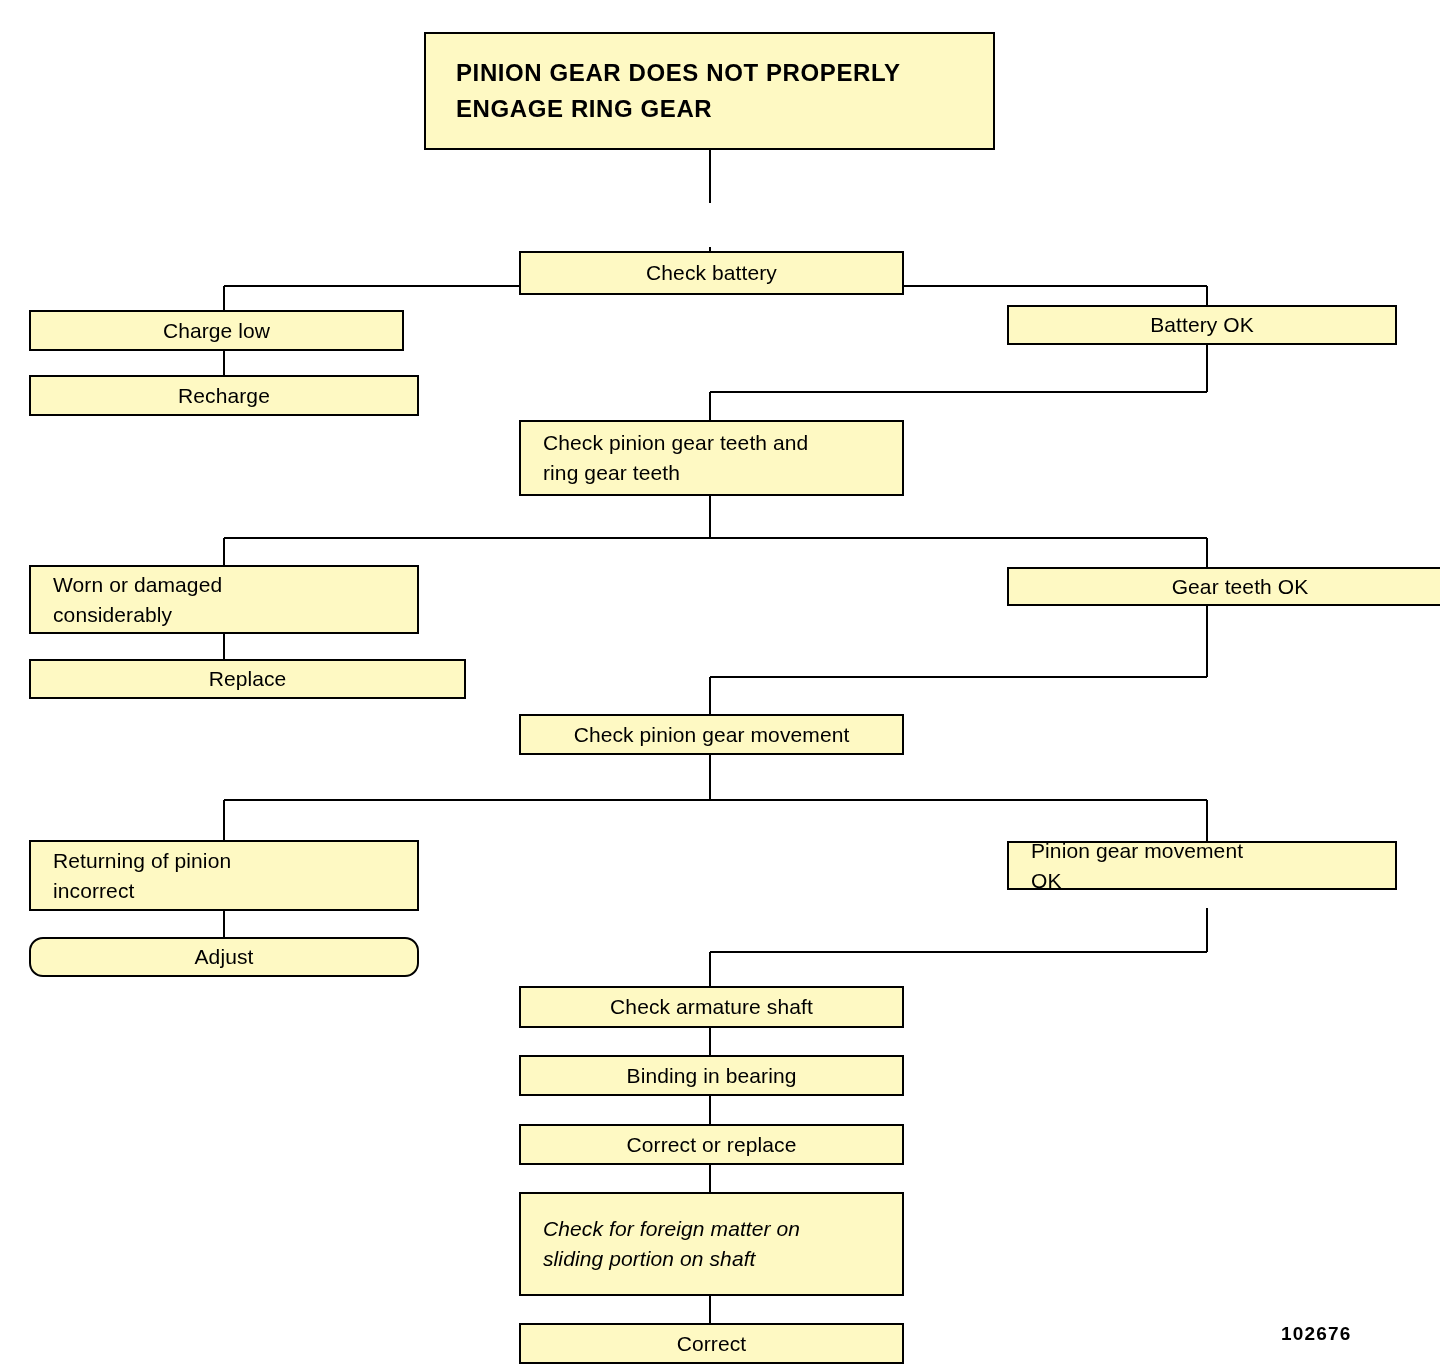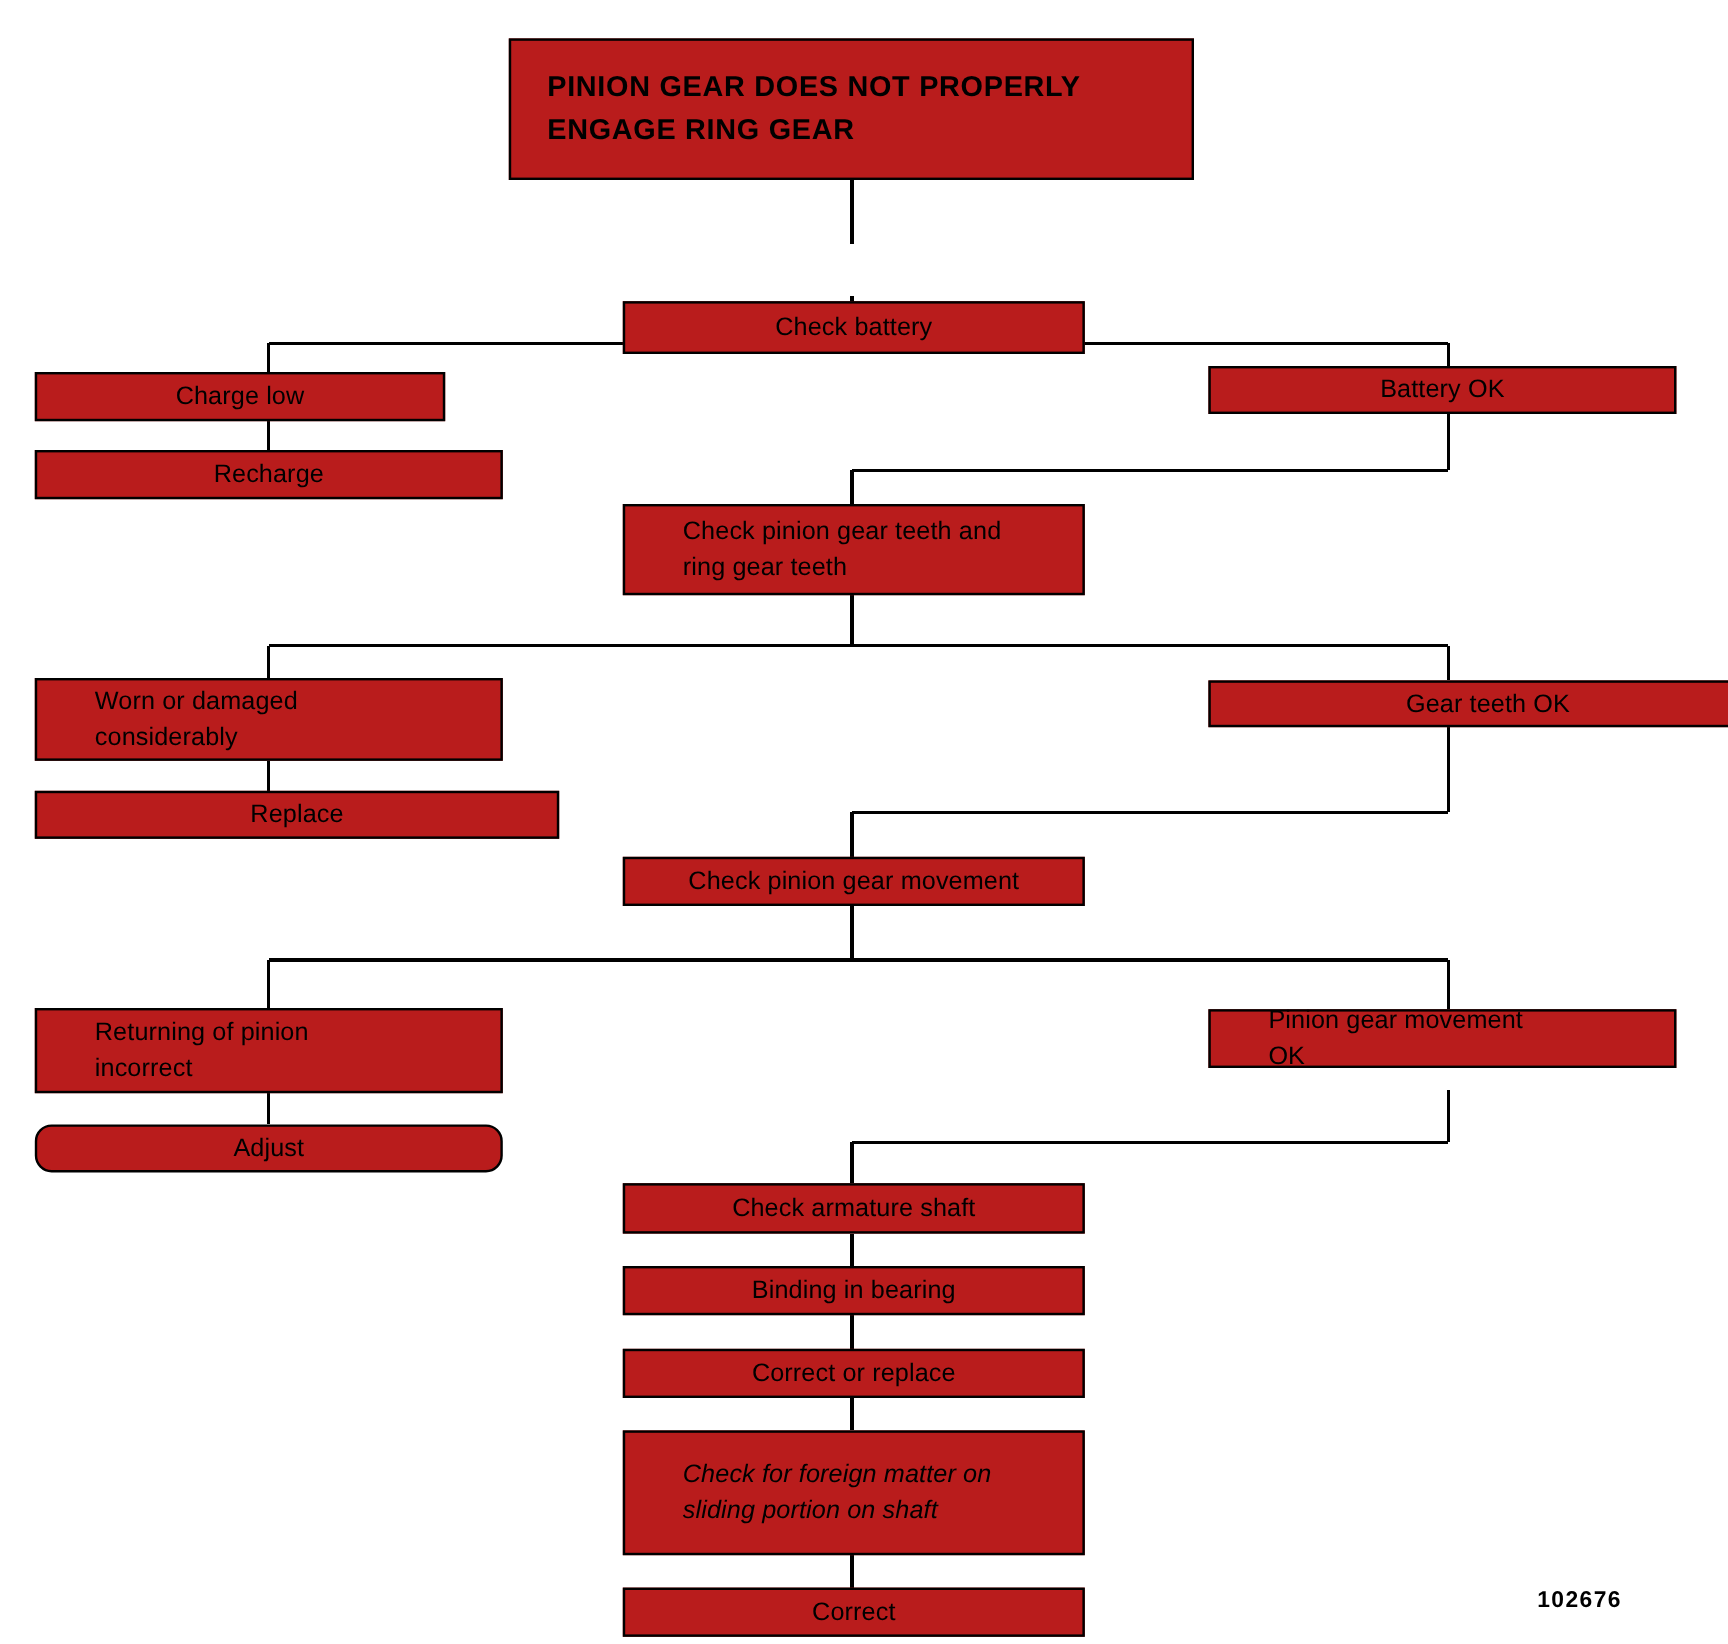--- a/index.html
+++ b/index.html
@@ -23,21 +23,21 @@
     left: 0;
     top: 0;
     width: 1440px;
     height: 1370px;
     pointer-events: none;
   }
   .node {
     position: absolute;
     box-sizing: border-box;
     border: 2px solid #000000;
-    background: #b91c1c;
+    background: #fef9c3;
     display: flex;
     flex-direction: column;
     justify-content: center;
     font-size: 21px;
     line-height: 1.42;
     letter-spacing: 0.1px;
     z-index: 2;
   }
   .node .txt {
     display: block;
@@ -48,21 +48,21 @@
     text-align: center;
   }
   .node.center-align .txt {
     padding: 0 6px;
   }
   .node.left-align {
     align-items: flex-start;
     text-align: left;
   }
   .node.left-align .txt {
-    padding-left: 48px;
+    padding-left: 22px;
   }
   .node.title {
     font-weight: bold;
     font-size: 24px;
     letter-spacing: 0.6px;
     line-height: 1.5;
   }
   .node.title .txt {
     padding-left: 30px;
   }
@@ -126,21 +126,21 @@
 
   <div class="node title left-align" style="left:424px; top:32px; width:571px; height:118px;">
     <span class="txt">PINION GEAR DOES NOT PROPERLY</span>
     <span class="txt">ENGAGE RING GEAR</span>
   </div>
 
   <div class="node center-align" style="left:519px; top:203px; width:385px; height:44px;margin-top:48px;">
     <span class="txt">Check battery</span>
   </div>
 
-  <div class="node center-align" style="left:29px; top:310px; width:342px; height:41px;">
+  <div class="node center-align" style="left:29px; top:310px; width:375px; height:41px;">
     <span class="txt">Charge low</span>
   </div>
 
   <div class="node center-align" style="left:29px; top:375px; width:390px; height:41px;justify-content:center;">
     <span class="txt">Recharge</span>
   </div>
 
   <div class="node center-align" style="left:1007px; top:305px; width:390px; height:40px;">
     <span class="txt">Battery OK</span>
   </div>

